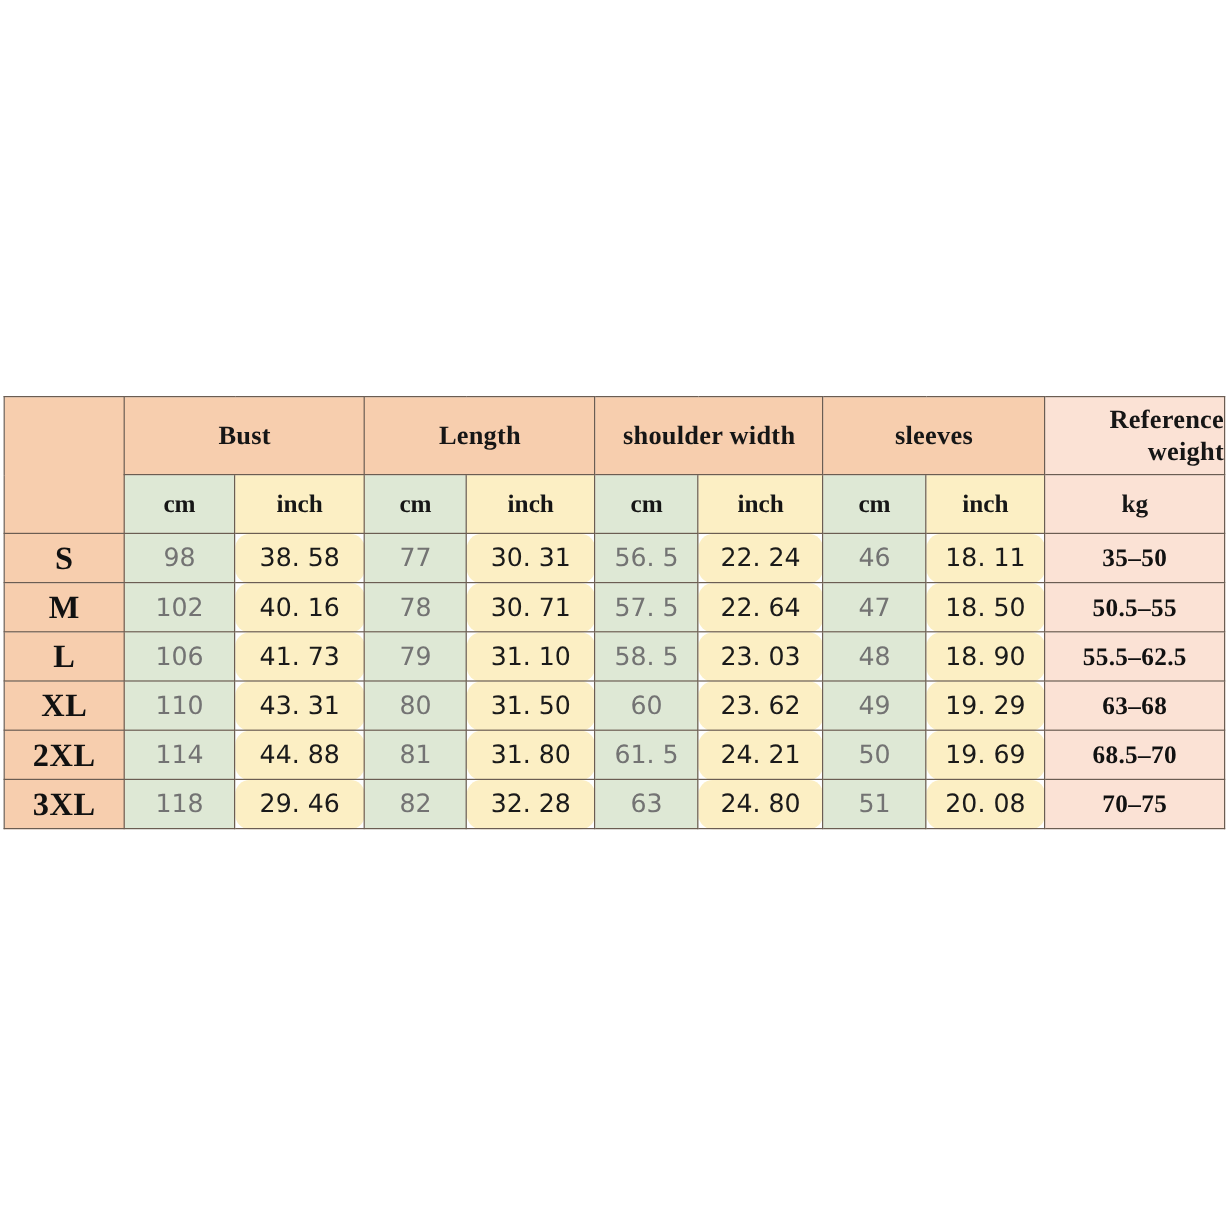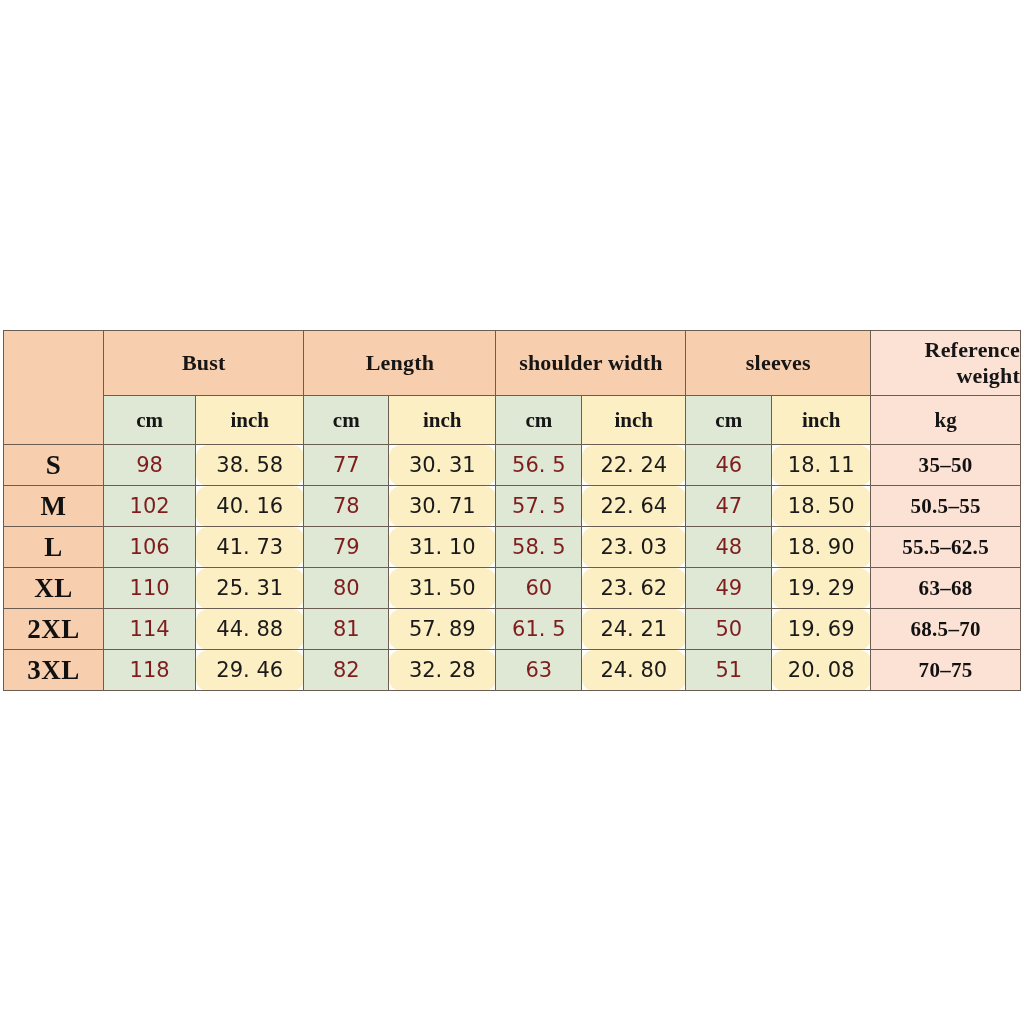--- a/index.html
+++ b/index.html
@@ -78,21 +78,21 @@
     font-weight: bold;
     font-size: 27px;
     color: #111111;
     letter-spacing: 0.5px;
   }
   td.cm-cell {
     background: #dee8d5;
     font-family: "DejaVu Sans", sans-serif;
     font-weight: 400;
     font-size: 21px;
-    color: #7f1d1d;
+    color: #737373;
   }
   td.inch-cell {
     background: #fcefc4;
     font-family: "DejaVu Sans", sans-serif;
     font-weight: 400;
     font-size: 21px;
     color: #1a1a1a;
     border-radius: 12px;
   }
   td.weight-cell {
@@ -178,35 +178,35 @@
           <td class="inch-cell">31. 10</td>
           <td class="cm-cell">58. 5</td>
           <td class="inch-cell">23. 03</td>
           <td class="cm-cell">48</td>
           <td class="inch-cell">18. 90</td>
           <td class="weight-cell">55.5–62.5</td>
         </tr>
         <tr class="data-row">
           <td class="size-cell">XL</td>
           <td class="cm-cell">110</td>
-          <td class="inch-cell">25. 31</td>
+          <td class="inch-cell">43. 31</td>
           <td class="cm-cell">80</td>
           <td class="inch-cell">31. 50</td>
           <td class="cm-cell">60</td>
           <td class="inch-cell">23. 62</td>
           <td class="cm-cell">49</td>
           <td class="inch-cell">19. 29</td>
           <td class="weight-cell">63–68</td>
         </tr>
         <tr class="data-row">
           <td class="size-cell">2XL</td>
           <td class="cm-cell">114</td>
           <td class="inch-cell">44. 88</td>
           <td class="cm-cell">81</td>
-          <td class="inch-cell">57. 89</td>
+          <td class="inch-cell">31. 80</td>
           <td class="cm-cell">61. 5</td>
           <td class="inch-cell">24. 21</td>
           <td class="cm-cell">50</td>
           <td class="inch-cell">19. 69</td>
           <td class="weight-cell">68.5–70</td>
         </tr>
         <tr class="data-row">
           <td class="size-cell">3XL</td>
           <td class="cm-cell">118</td>
           <td class="inch-cell">29. 46</td>

